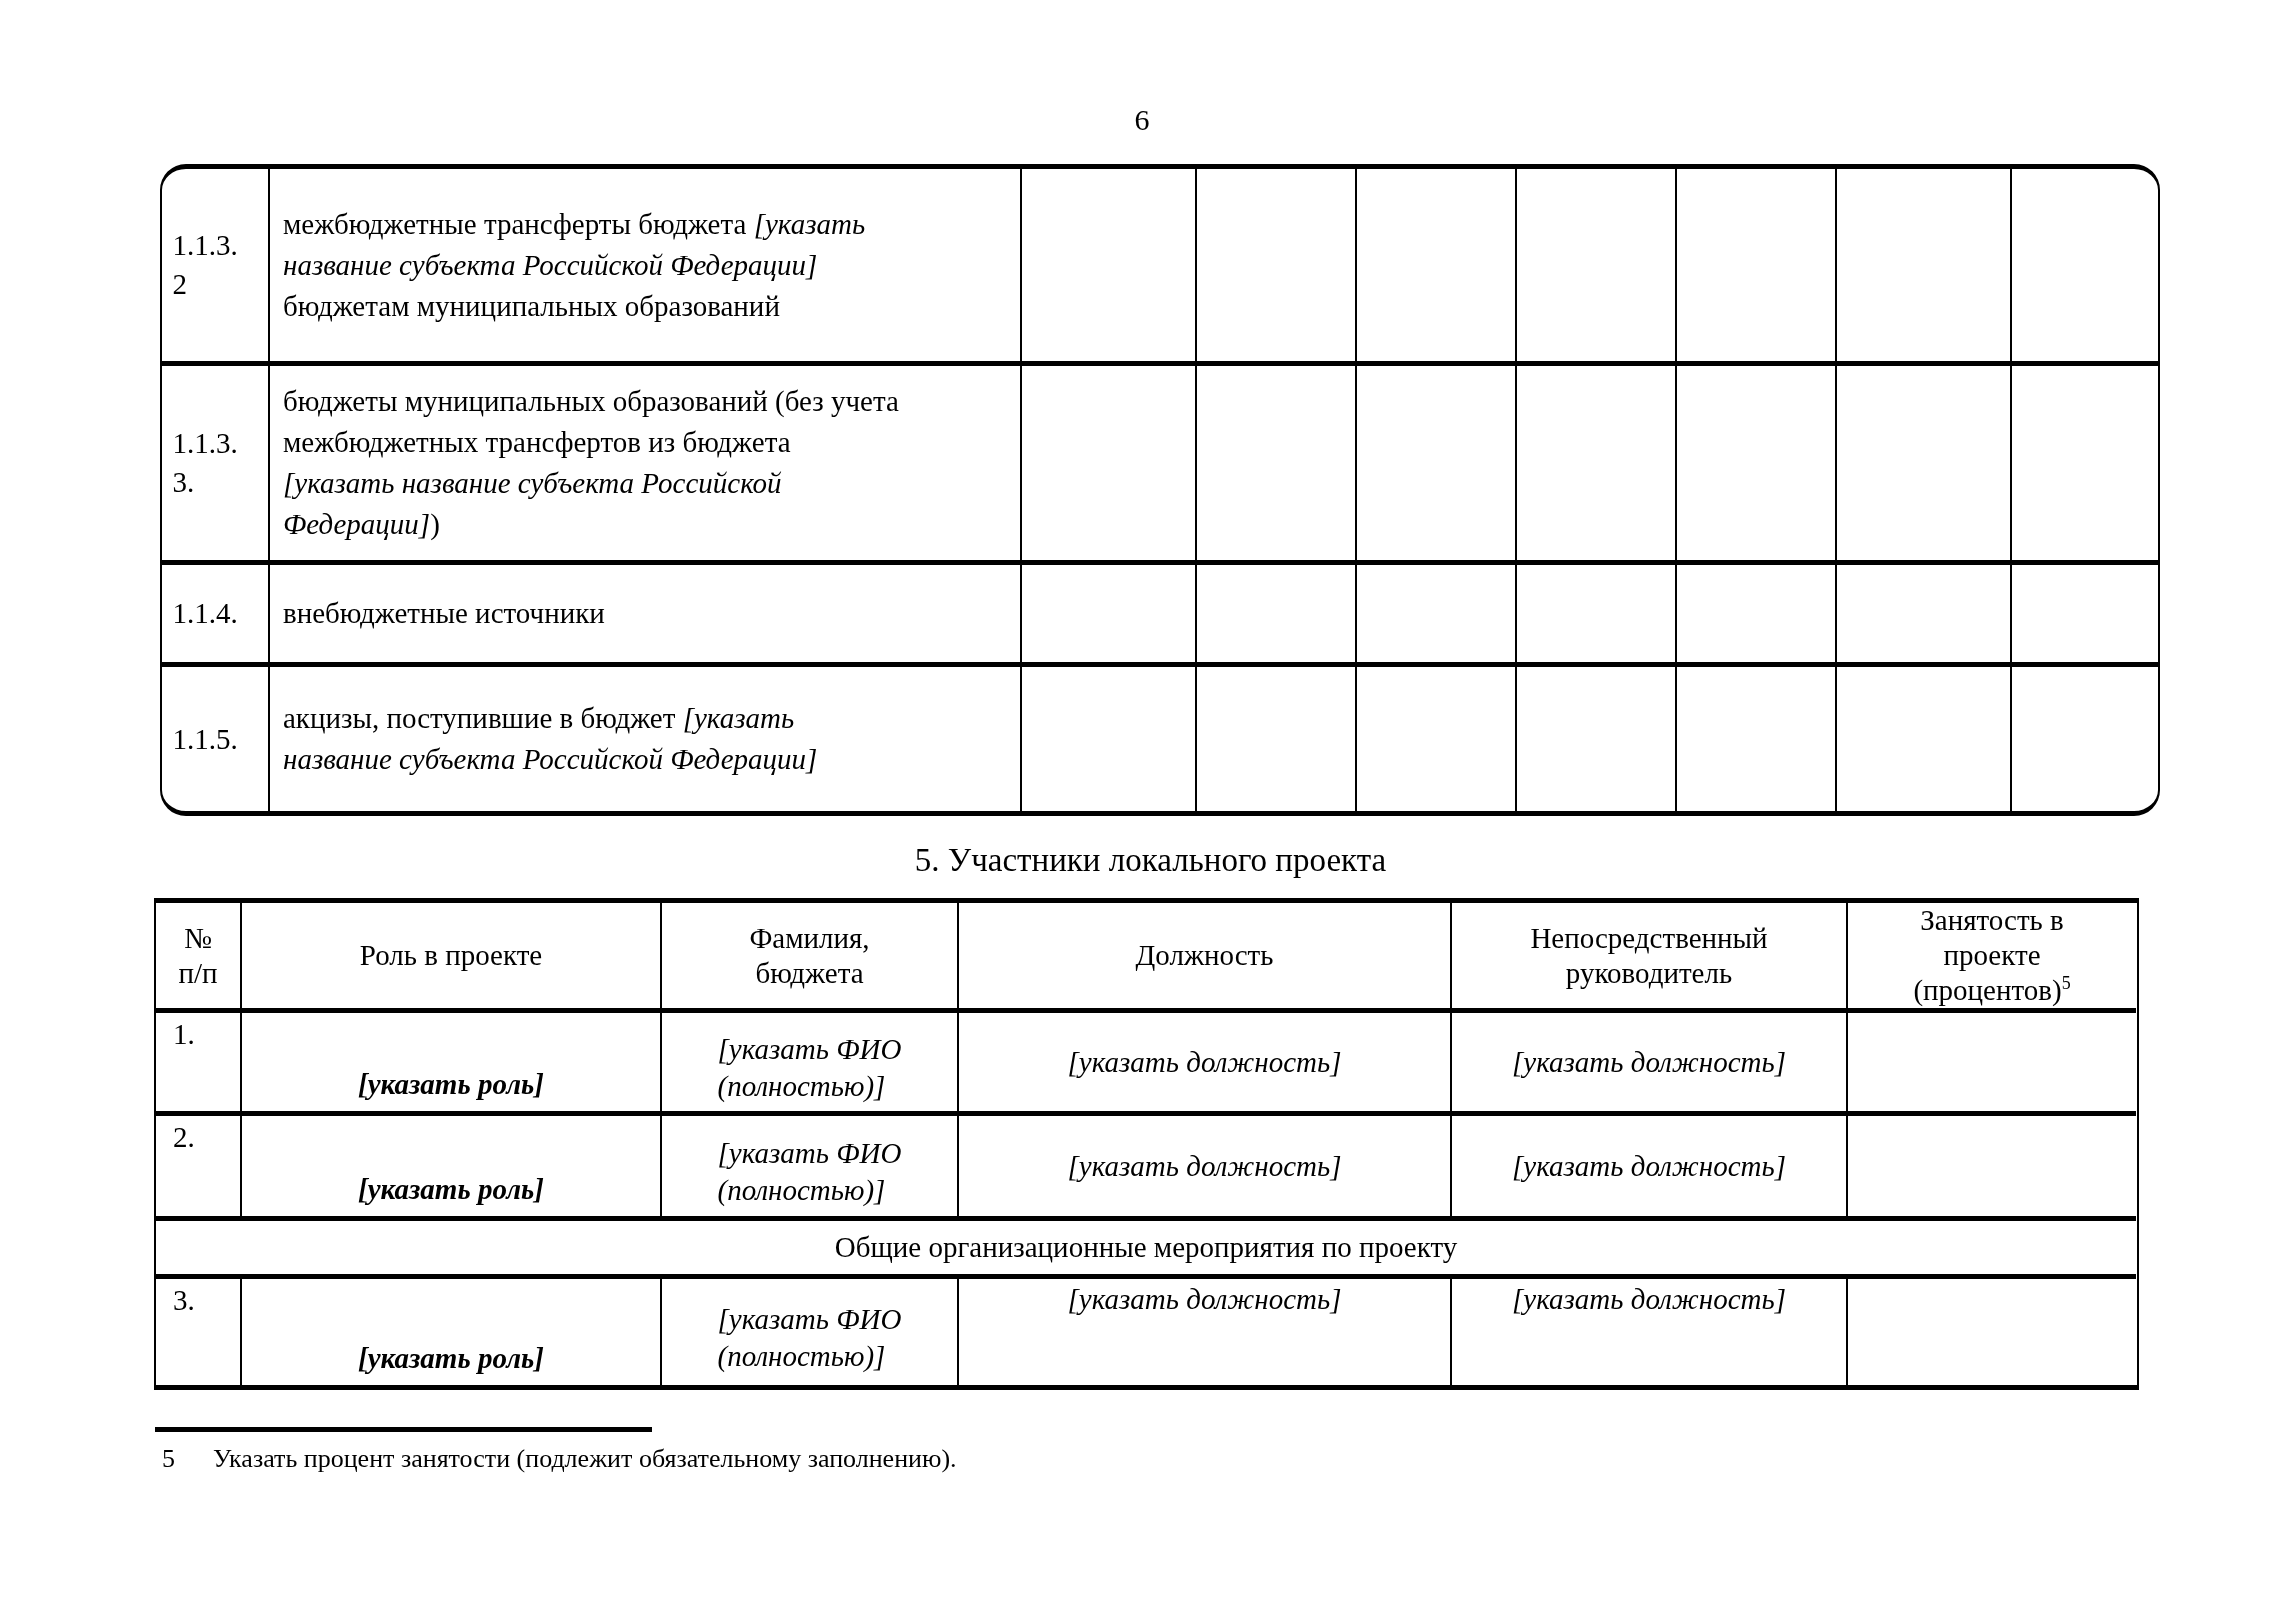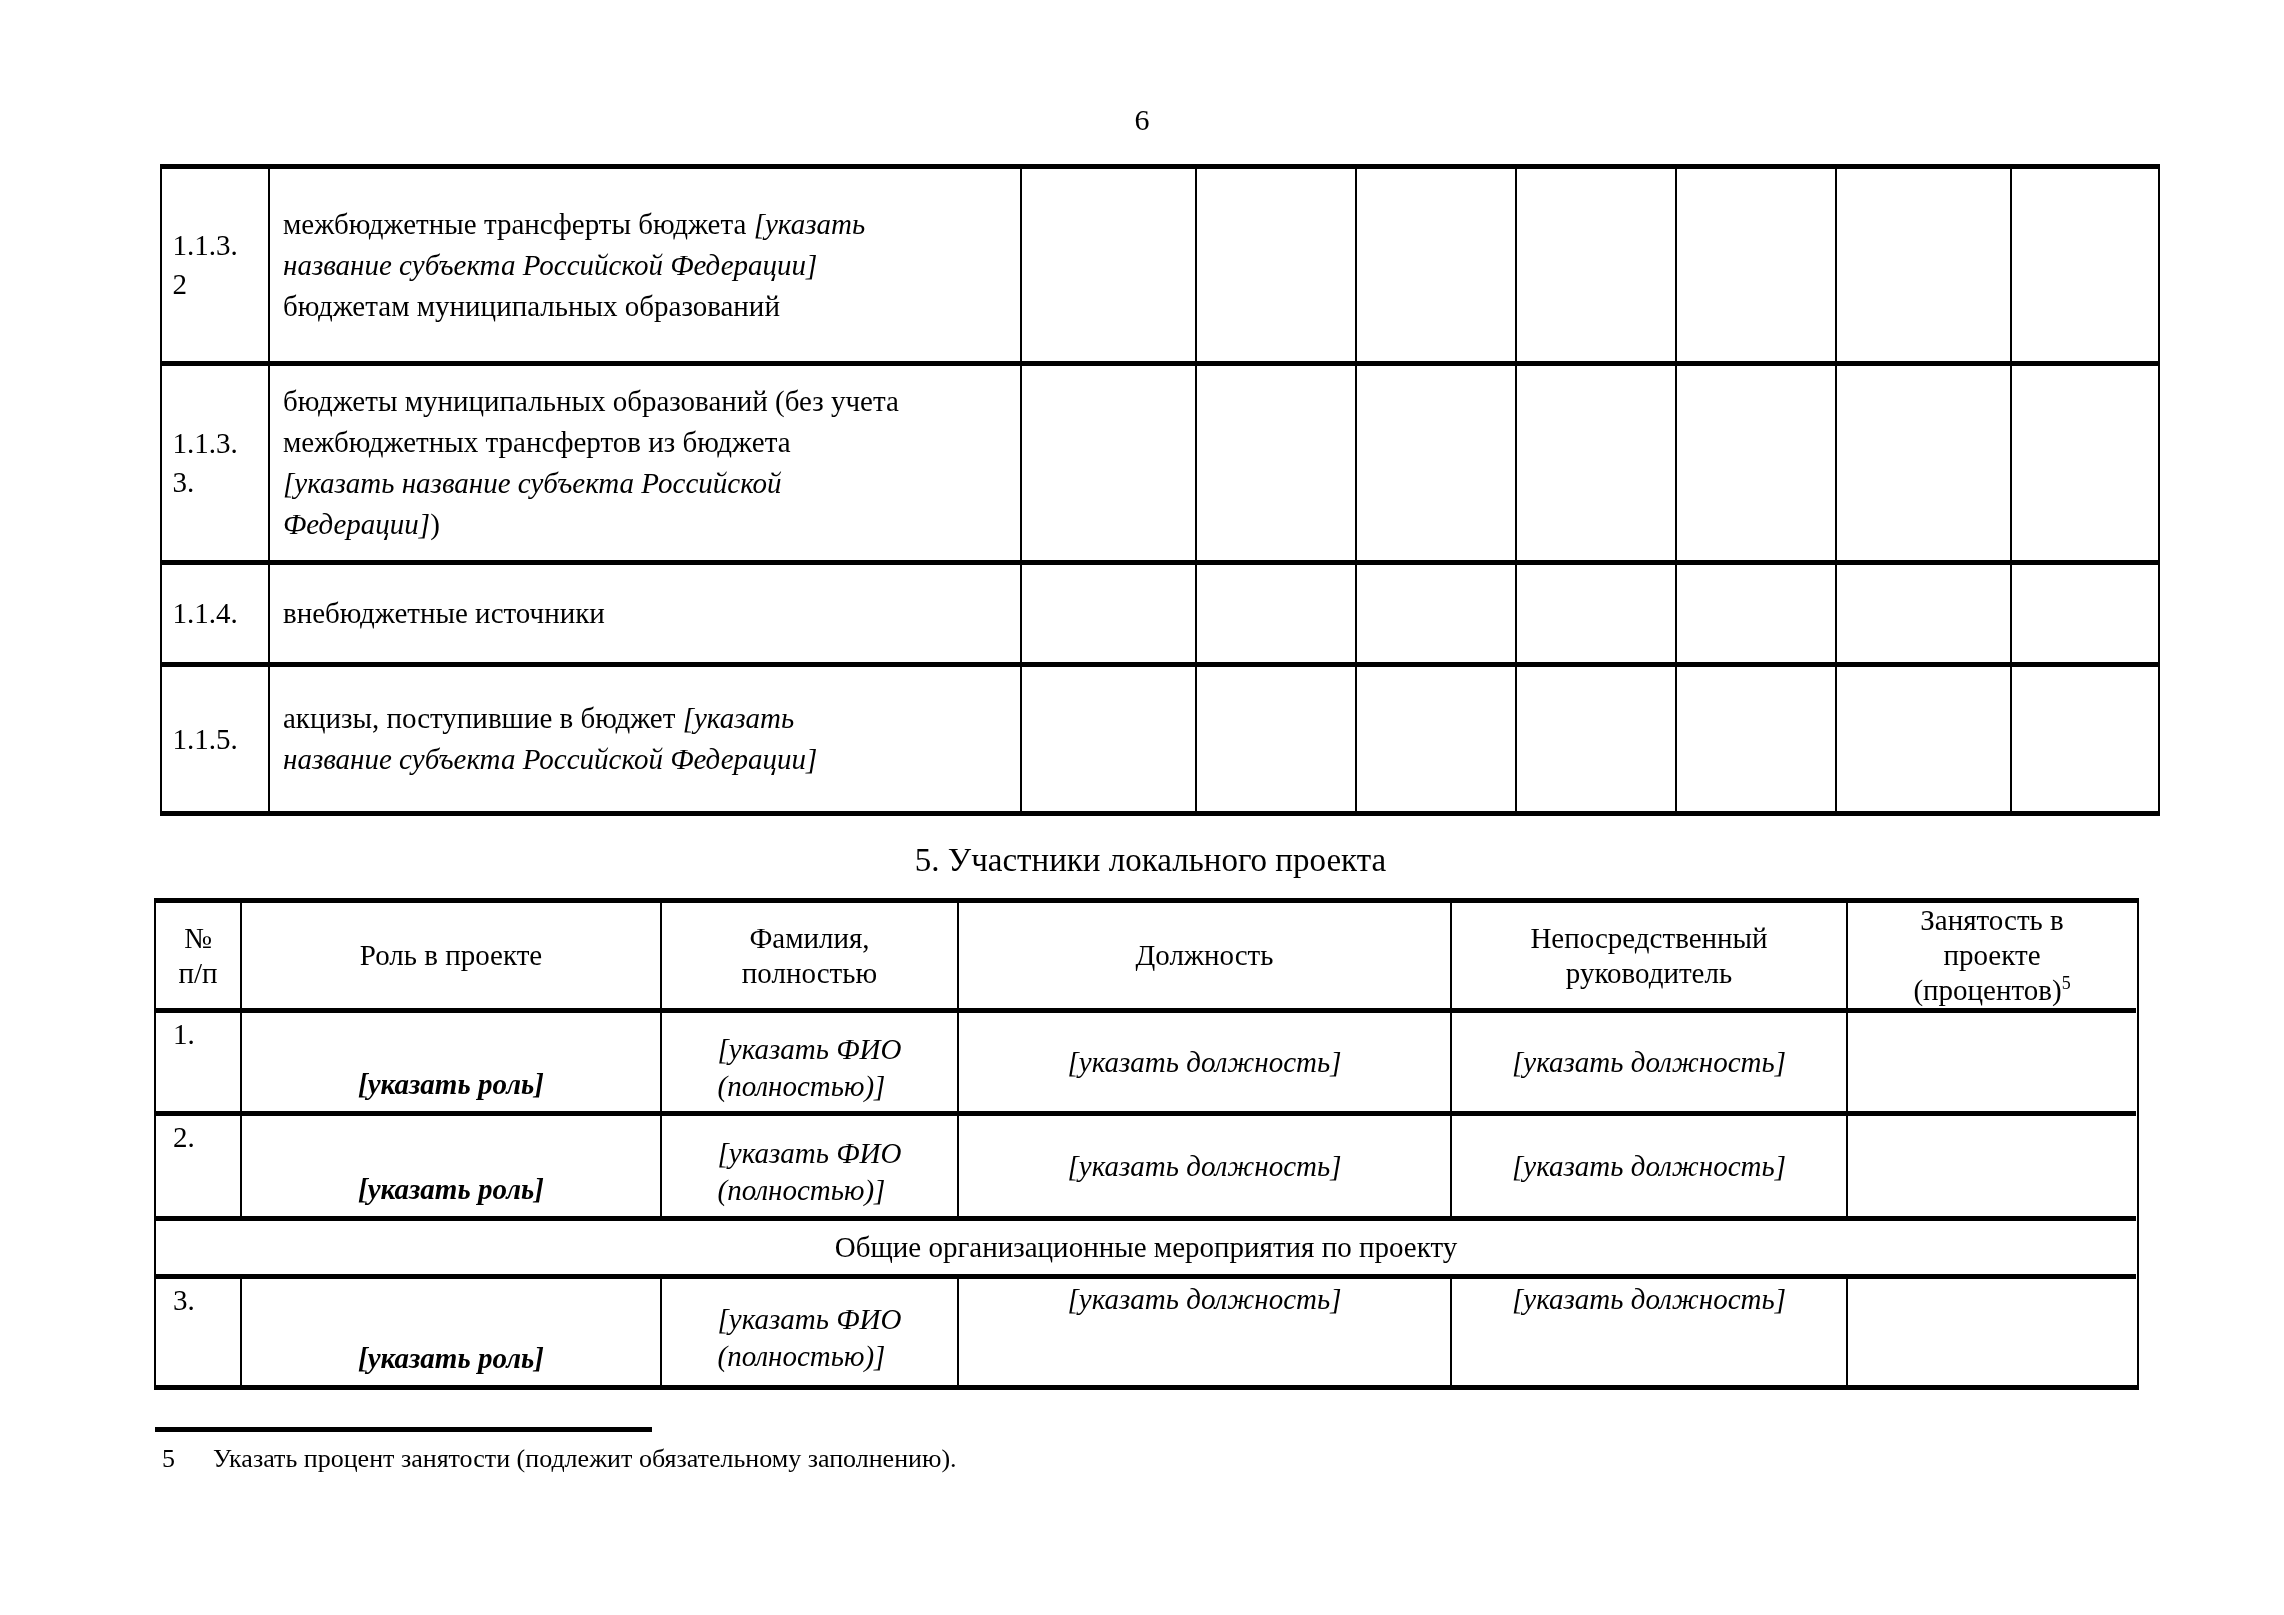--- a/index.html
+++ b/index.html
@@ -25,20 +25,21 @@
   .txt { white-space:pre-line; }
   .it { font-style:italic; }
 
   
   .t1 {
     left:160px; top:164px; width:2000px; height:652px;
     border-width:5.2px 2.6px;
     grid-template-columns:108px 752px 175px 160px 160px 160px 160px 175px 146px;
     grid-template-rows:197px 199px 102px 144px;
     font-size:29px;
+    border-radius:26px;
   }
   .t1 .id   { align-items:center; padding:5.2px 5.2px 5.2px 10.4px; line-height:39px; }
   .t1 .desc { align-items:center; padding:5.2px 9px 5.2px 13px; line-height:41px; }
 
   
   .sect {
     position:absolute; left:158px; top:842px; width:1985px;
     text-align:center; font-size:33px;
   }
 
@@ -150,21 +151,21 @@
 
     <div class="c h">
         <div class="txt">№
 п/п</div>
       </div>
     <div class="c h">
         <div class="txt">Роль в проекте</div>
       </div>
     <div class="c h">
         <div class="txt">Фамилия,
-полностью</div>
+бюджета</div>
       </div>
     <div class="c h">
         <div class="txt">Должность</div>
       </div>
     <div class="c h">
         <div class="txt">Непосредственный
 руководитель</div>
       </div>
     <div class="c h lastc">
         <div><span class="txt">Занятость в

